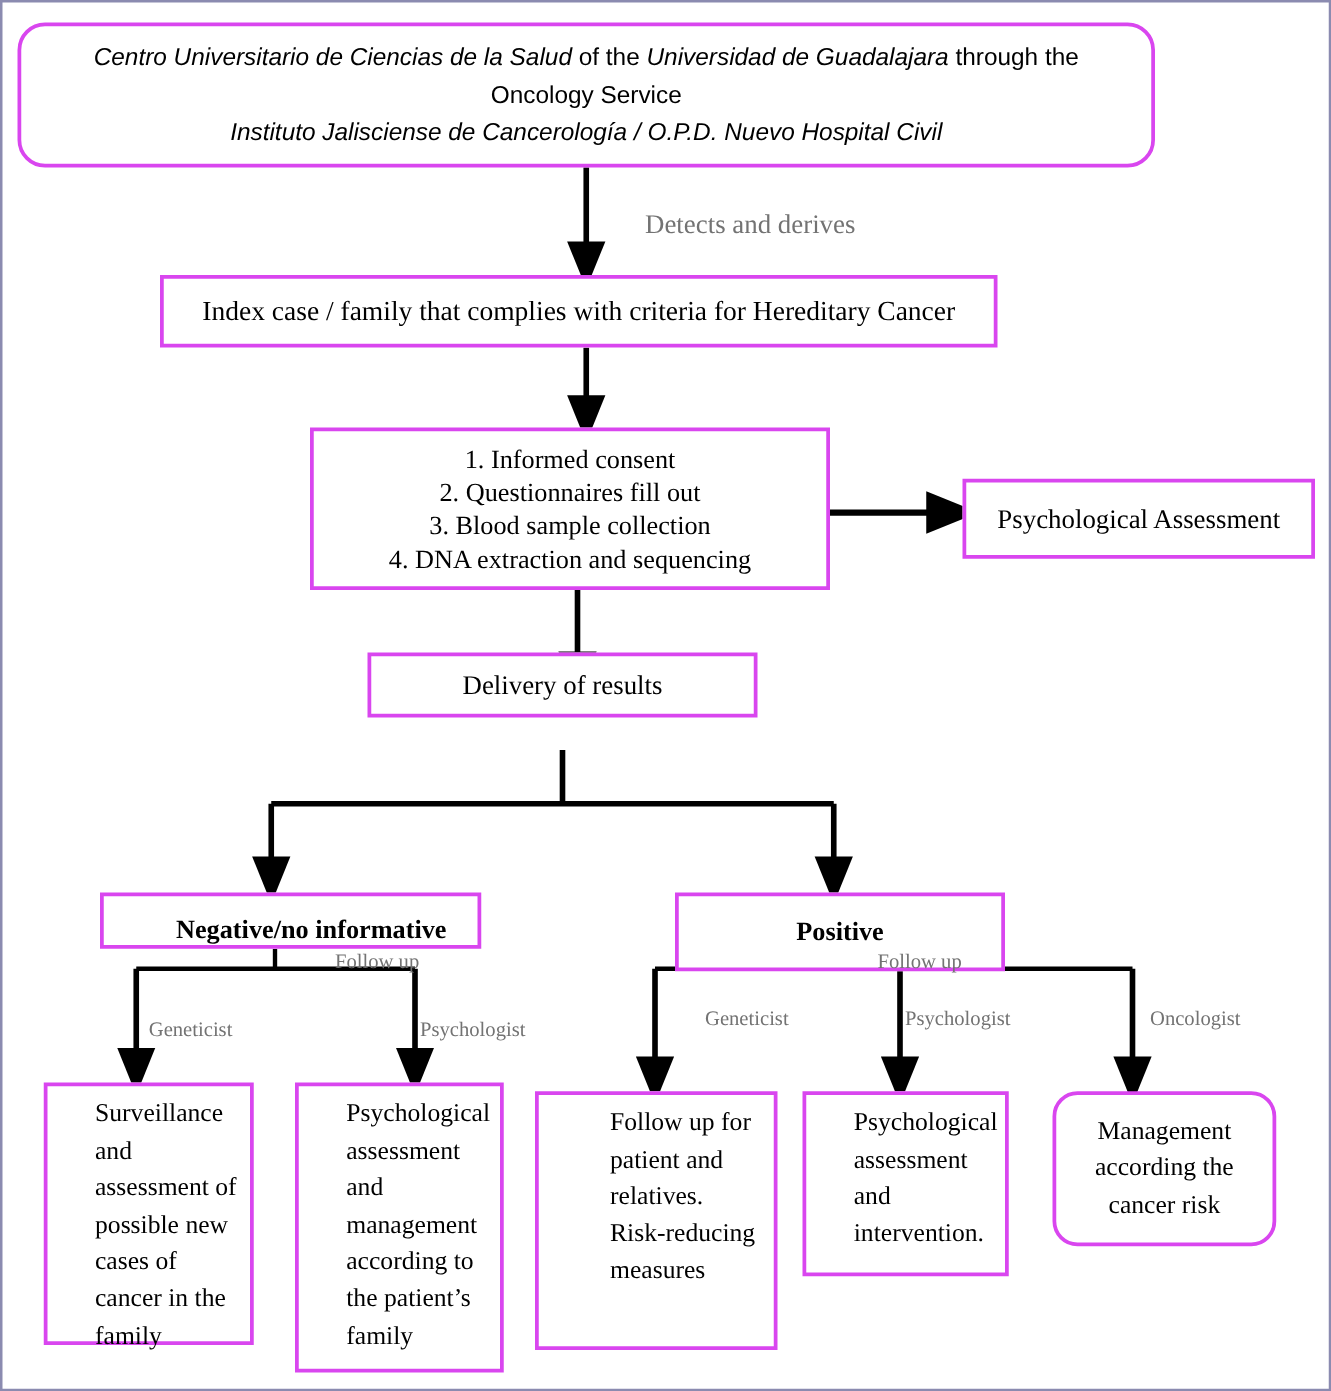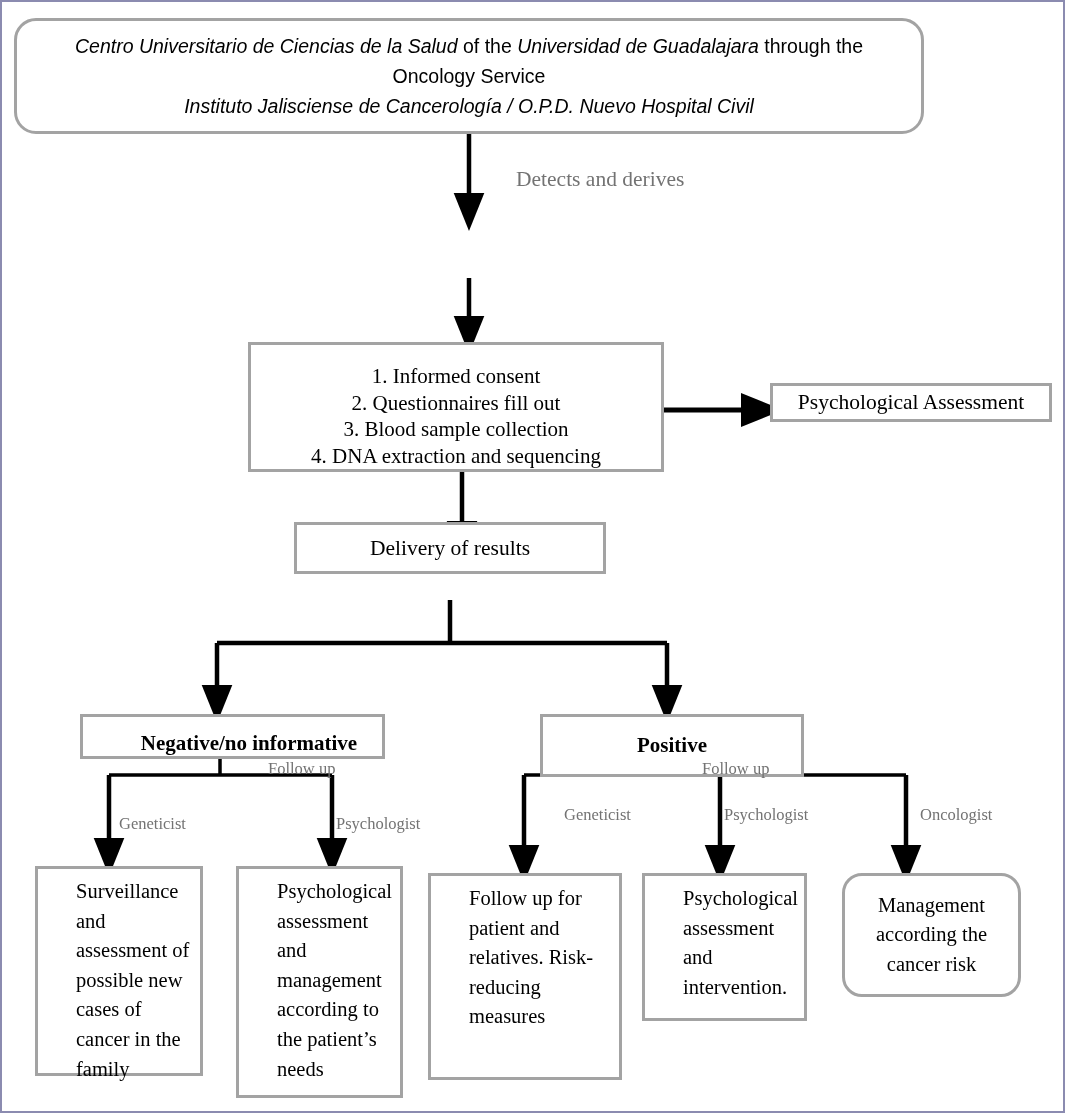--- a/index.html
+++ b/index.html
@@ -21,21 +21,21 @@
     position: absolute;
     left: 0; top: 0;
     width: 1061px;
     height: 1109px;
   }
   
   .node {
     position: absolute;
     box-sizing: border-box;
     background: #ffffff;
-    border: 3px solid #a3a3a3;
+    border: 3px solid #d946ef;
     display: flex;
     font-family: "Liberation Serif", "DejaVu Serif", serif;
     color: #000000;
     z-index: 3;
   }
   .node .txt { width: 100%; }
 
   
   #node-institution {
     left: 12px;
@@ -69,35 +69,35 @@
     font-size: 22px;
     line-height: 26px;
   }
 
   
   #node-steps {
     left: 246px;
     top: 340px;
     width: 416px;
     height: 130px;
-    align-items: flex-end;
+    align-items: center;
     justify-content: center;
   }
   #node-steps .txt {
     text-align: center;
     font-size: 21px;
     line-height: 26.5px;
   }
 
   
   #node-psych-assessment {
     left: 768px;
     top: 381px;
     width: 282px;
-    height: 39px;
+    height: 64px;
     align-items: center;
     justify-content: center;
   }
   #node-psych-assessment .txt {
     text-align: center;
     font-size: 21.5px;
   }
 
   
   #node-delivery {
@@ -144,21 +144,21 @@
   }
   .leaf .txt {
     text-align: left;
     font-size: 20.5px;
     line-height: 29.6px;
     padding: 8px 10px 6px 12px;
     margin-left: 26px;
   }
   #node-surveillance   { left: 33px;  top: 864px; width: 168px; height: 210px; }
   #node-psych-mgmt     { left: 234px; top: 864px; width: 167px; height: 232px; }
-  #node-followup       { left: 426px; top: 871px; width: 194px; height: 207px; }
+  #node-followup       { left: 426px; top: 871px; width: 194px; height: 207px; padding-left: 19px; }
   #node-psych-interv   { left: 640px; top: 871px; width: 165px; height: 148px; }
   #node-management     {
     left: 840px; top: 871px; width: 179px; height: 124px;
     border-radius: 20px;
     align-items: center; justify-content: center;
   }
   #node-management .txt {
     text-align: center;
     font-size: 20.5px;
     line-height: 29.6px;
@@ -232,20 +232,23 @@
 
     <div class="node" id="node-institution">
       <div class="txt">
         <span class="it">Centro Universitario de Ciencias de la Salud</span><span> of the </span><span class="it">Universidad de Guadalajara</span><span> through the Oncology Service</span><br>
         <span class="it">Instituto Jalisciense de Cancerología / O.P.D. Nuevo Hospital Civil</span>
       </div>
     </div>
 
     <div class="edge-label" id="label-detects">Detects and derives</div>
 
+    <div class="node" id="node-index-case">
+      <div class="txt">Index case / family that complies with criteria for Hereditary Cancer</div>
+    </div>
 
     <div class="node" id="node-steps">
       <div class="txt">
         <div>1. Informed consent</div>
         <div>2. Questionnaires fill out</div>
         <div>3. Blood sample collection</div>
         <div>4. DNA extraction and sequencing</div>
       </div>
     </div>
 
@@ -271,21 +274,21 @@
     <div class="edge-label" id="label-psychologist-neg">Psychologist</div>
     <div class="edge-label" id="label-geneticist-pos">Geneticist</div>
     <div class="edge-label" id="label-psychologist-pos">Psychologist</div>
     <div class="edge-label" id="label-oncologist-pos">Oncologist</div>
 
     <div class="node leaf" id="node-surveillance">
       <div class="txt">Surveillance and assessment of possible new cases of cancer in the family</div>
     </div>
 
     <div class="node leaf" id="node-psych-mgmt">
-      <div class="txt">Psychological assessment and management according to the patient’s needs</div>
+      <div class="txt">Psychological assessment and management according to the patient’s family</div>
     </div>
 
     <div class="node leaf" id="node-followup">
       <div class="txt">Follow up for patient and relatives. Risk-reducing measures</div>
     </div>
 
     <div class="node leaf" id="node-psych-interv">
       <div class="txt">Psychological assessment and intervention.</div>
     </div>
 

